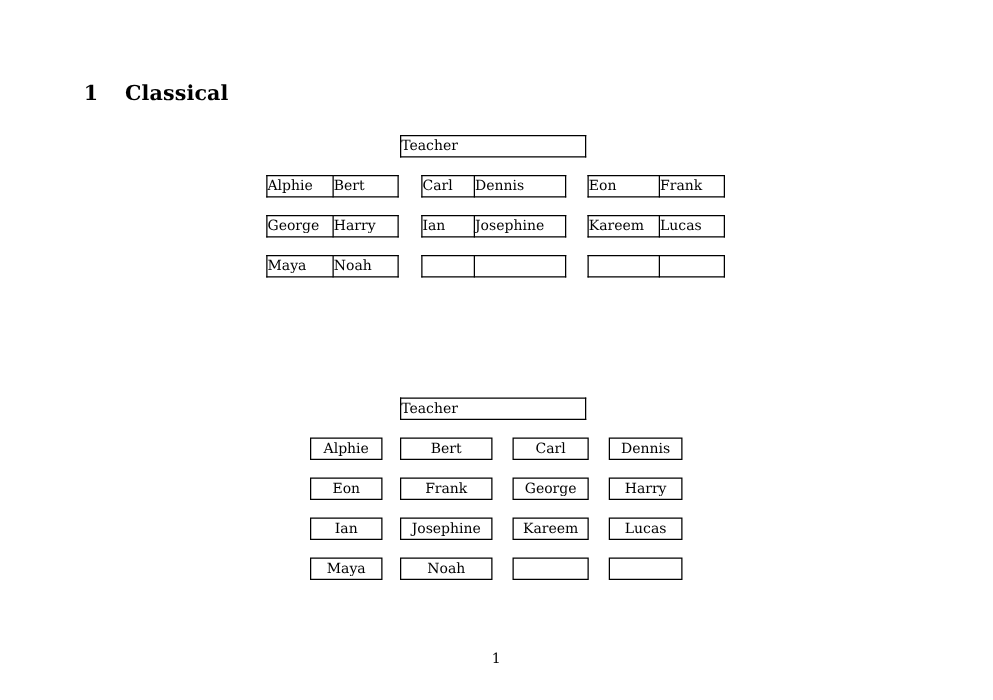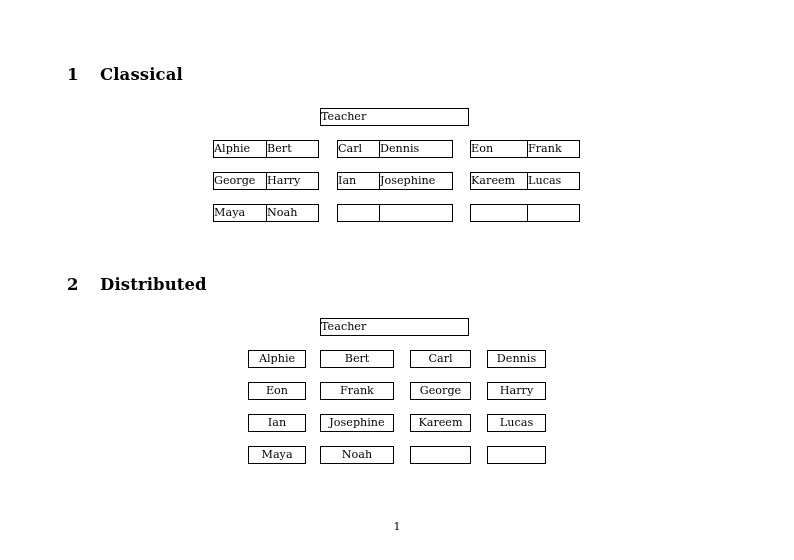--- a/index.html
+++ b/index.html
@@ -198,23 +198,20 @@
     </table>
   <table class="tbl cl-g3 cl-row2">
     <tbody>
         <tr>
       <td class="c0"></td>
       <td class="c1"></td>
     </tr>
   </tbody>
     </table>
 
-  <div class="section-heading" id="heading-distributed">
-    <span class="sec-num">2</span><span>Distributed</span>
-  </div>
 
   <table class="tbl" id="distributed-teacher">
     <tbody>
         <tr>
       <td>Teacher</td>
     </tr>
   </tbody>
     </table>
 
   <div class="ds-box ds-col0 ds-row0">Alphie</div>

